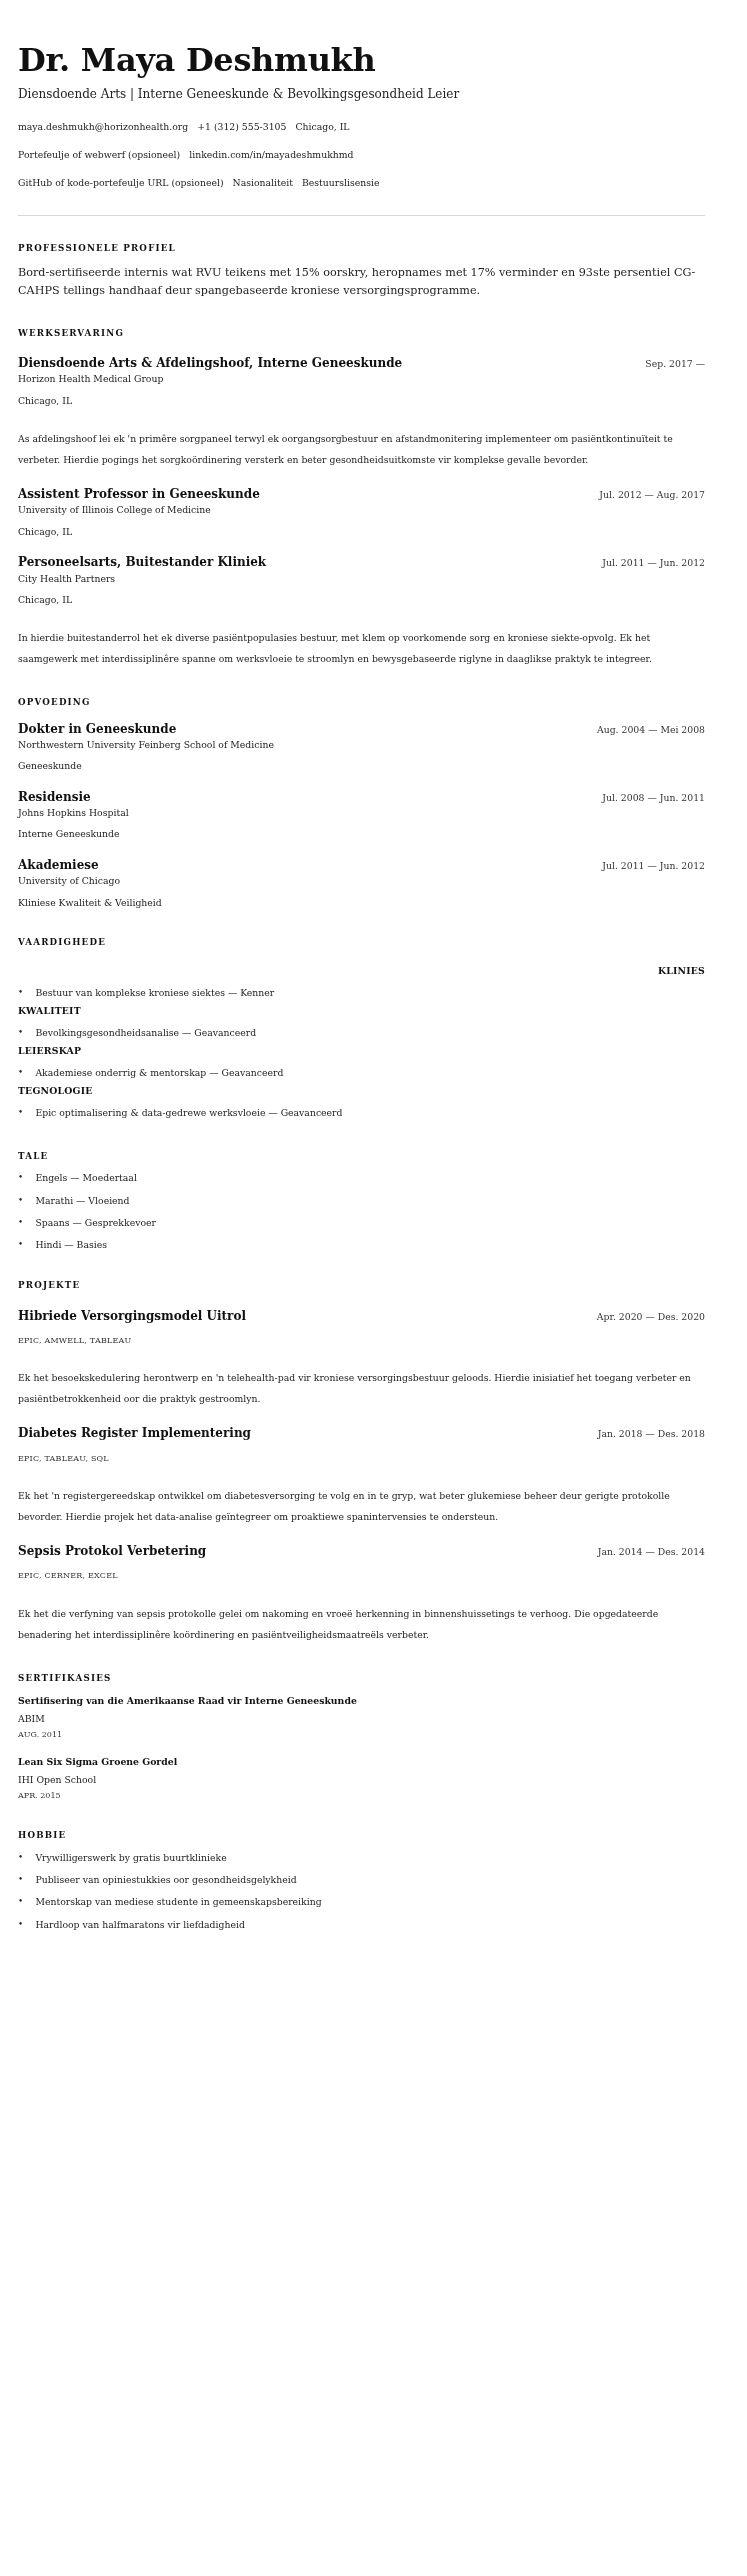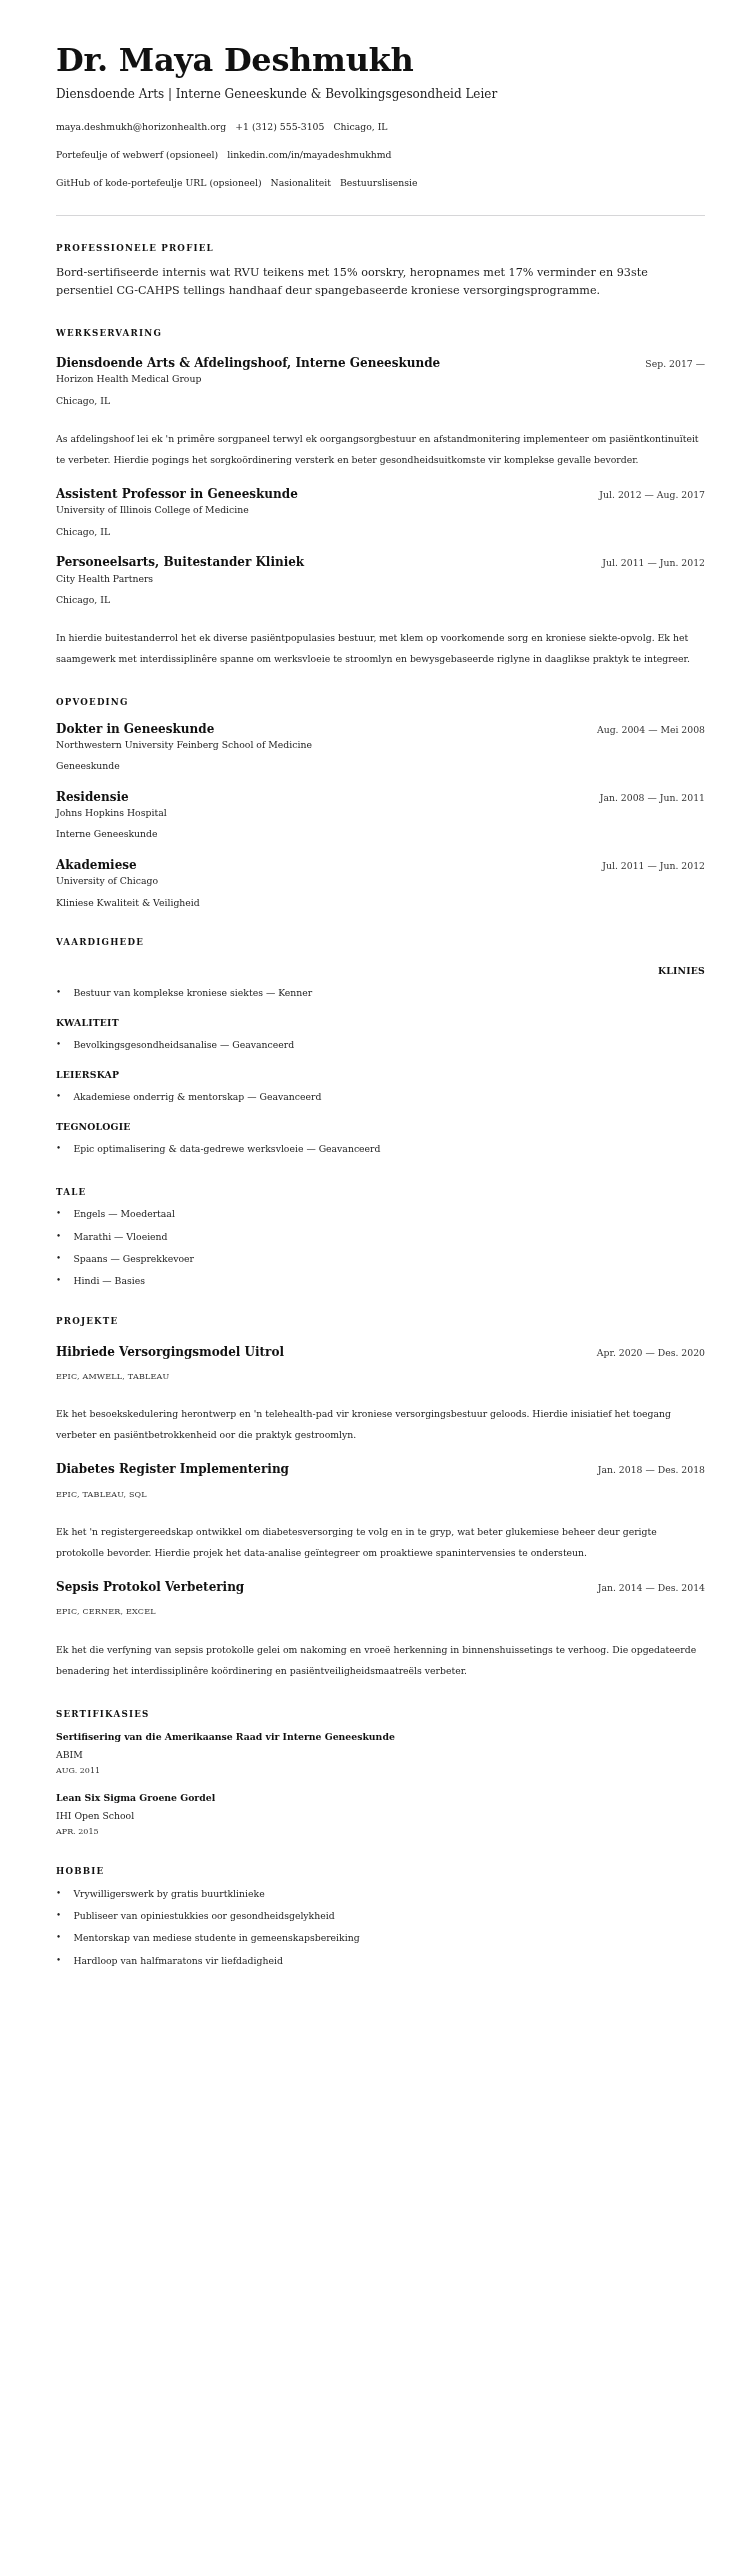--- a/index.html
+++ b/index.html
@@ -2,21 +2,21 @@
 <html style="font-size:10px"><head>
 <meta charset="utf-8">
 <style>
   * { box-sizing: border-box; margin: 0; padding: 0; }
   html, body { background: #ffffff; }
   body {
     width: 747px;
     font-family: "DejaVu Serif", serif;
     color: #1a1a1a;
   }
-  .page { padding: 40px 42px 37px 56px; }
+  .page { padding: 40px 42px 37px 18px; }
 
   .name { font-size: 32px; font-weight: bold; color: #111; line-height: 40px; letter-spacing: -0.3px; }
   .headline { font-size: 12px; color: #222; margin-top: 6.2px; line-height: 16px; }
   .contact-row { display: flex; gap: 9px; font-size: 9.3px; color: #222; line-height: 13.7px; margin-top: 14.3px; }
   .contact-row.first { margin-top: 17.4px; }
   .divider { height: 1.2px; background: #d6d6d8; margin-top: 26px; border: none; }
 
   .section-title { font-size: 8.7px; font-weight: bold; letter-spacing: 1.2px; color: #111; text-transform: uppercase; line-height: 12.5px; }
   .section { margin-top: 27px; }
   .section.first { margin-top: 26px; }
@@ -30,21 +30,21 @@
   .entry-org { font-size: 9.3px; color: #222; line-height: 13.7px; margin-top: 1.2px; }
   .entry-loc { font-size: 9.3px; color: #222; line-height: 13.7px; margin-top: 8px; }
   .entry-desc { font-size: 9.3px; color: #222; line-height: 21px; margin-top: 20px; }
 
   .edu-entry { margin-top: 16px; }
   .edu-entry.first { margin-top: 12.5px; }
   .edu-title { font-size: 12px; font-weight: bold; color: #111; line-height: 16px; }
   .edu-school { font-size: 9.3px; color: #222; line-height: 13.7px; margin-top: 1.2px; }
   .edu-field { font-size: 9.3px; color: #222; line-height: 13.7px; margin-top: 7.5px; }
 
-  .skill-cat { font-size: 9.3px; font-weight: bold; color: #111; line-height: 13.7px; margin-top: 16px; letter-spacing: 0.2px; }
+  .skill-cat { font-size: 9.3px; font-weight: bold; color: #111; line-height: 13.7px; margin-top: 4px; letter-spacing: 0.2px; }
   .skill-cat.first { margin-top: 15px; text-align: right; }
   ul.bullets { list-style: none; margin-top: 8.7px; }
   ul.bullets li { font-size: 9.3px; color: #222; line-height: 13.7px; position: relative; padding-left: 17.4px; }
   ul.bullets li + li { margin-top: 8.7px; }
   ul.bullets li::before { content: "•"; position: absolute; left: 0; top: 0; color: #222; font-size: 8.7px; }
   ul.bullets.tight li + li { margin-top: 8.7px; }
 
   .lang-title { margin-top: 30px; }
 
   .proj { margin-top: 16px; }
@@ -131,21 +131,21 @@
         <div class="edu-title">Dokter in Geneeskunde</div>
         <div class="entry-date">Aug. 2004 — Mei 2008</div>
       </div>
       <div class="edu-school">Northwestern University Feinberg School of Medicine</div>
       <div class="edu-field">Geneeskunde</div>
     </div>
 
     <div class="edu-entry">
       <div class="entry-head">
         <div class="edu-title">Residensie</div>
-        <div class="entry-date">Jan. 2008 — Jun. 2011</div>
+        <div class="entry-date">Jul. 2008 — Jun. 2011</div>
       </div>
       <div class="edu-school">Johns Hopkins Hospital</div>
       <div class="edu-field">Interne Geneeskunde</div>
     </div>
 
     <div class="edu-entry">
       <div class="entry-head">
         <div class="edu-title">Akademiese</div>
         <div class="entry-date">Jul. 2011 — Jun. 2012</div>
       </div>

